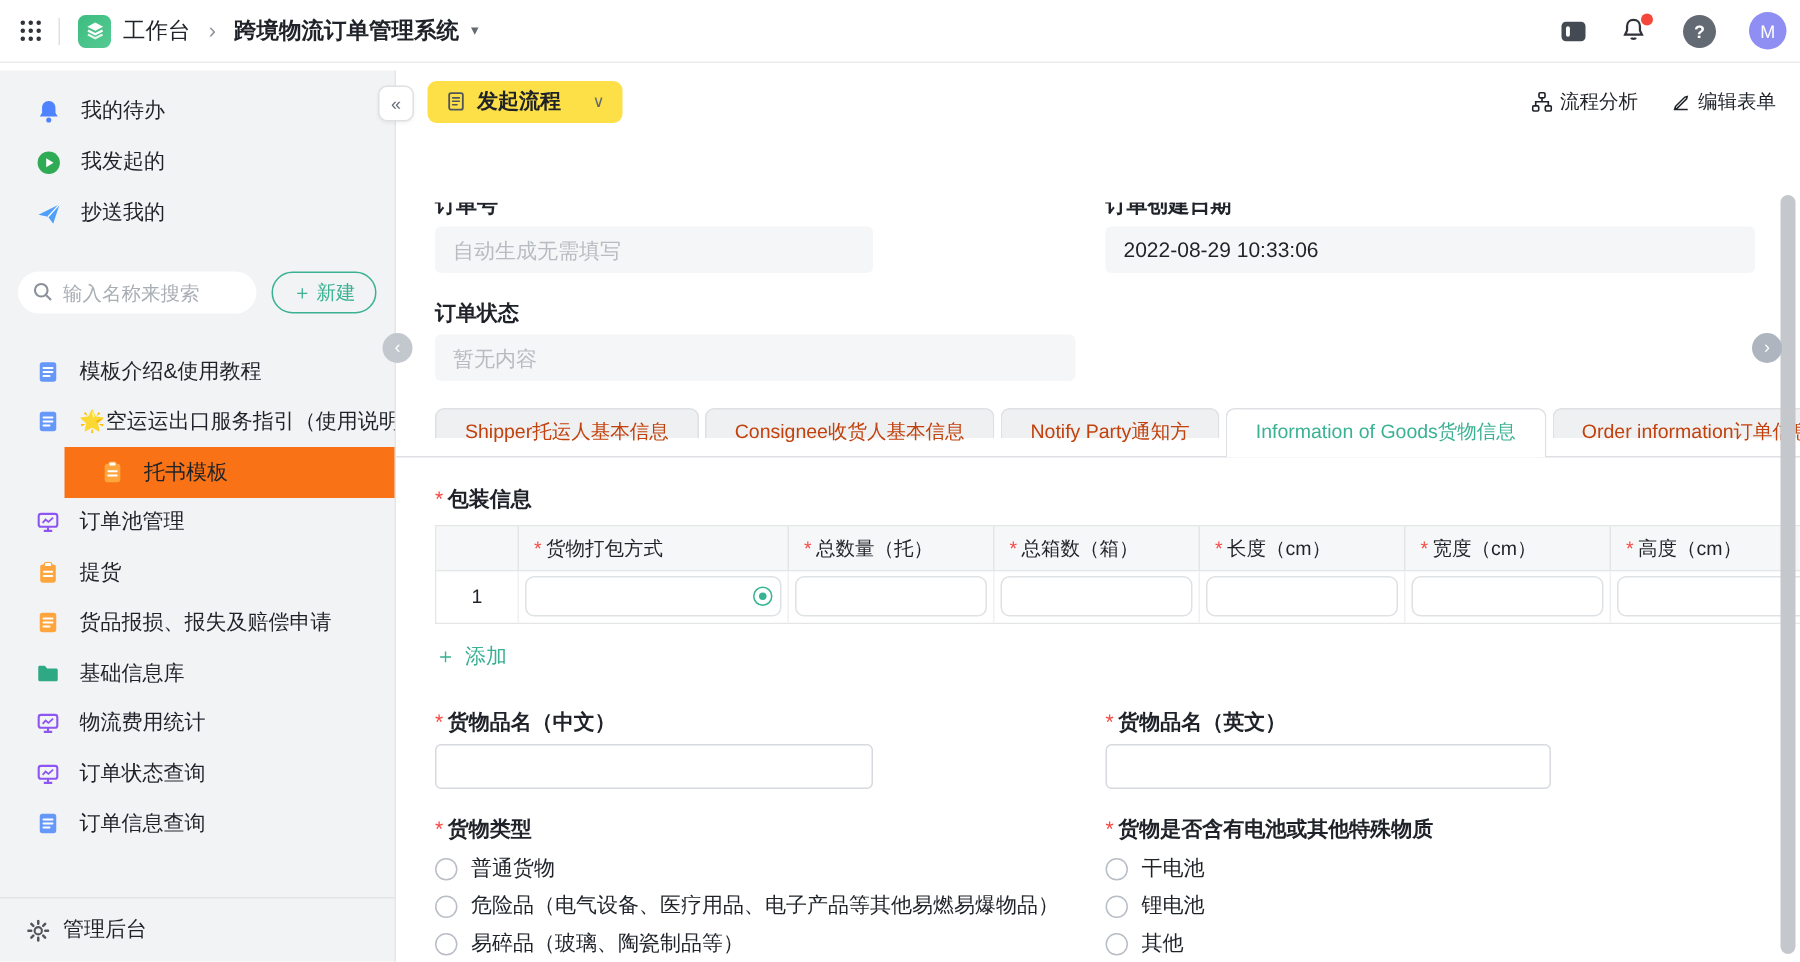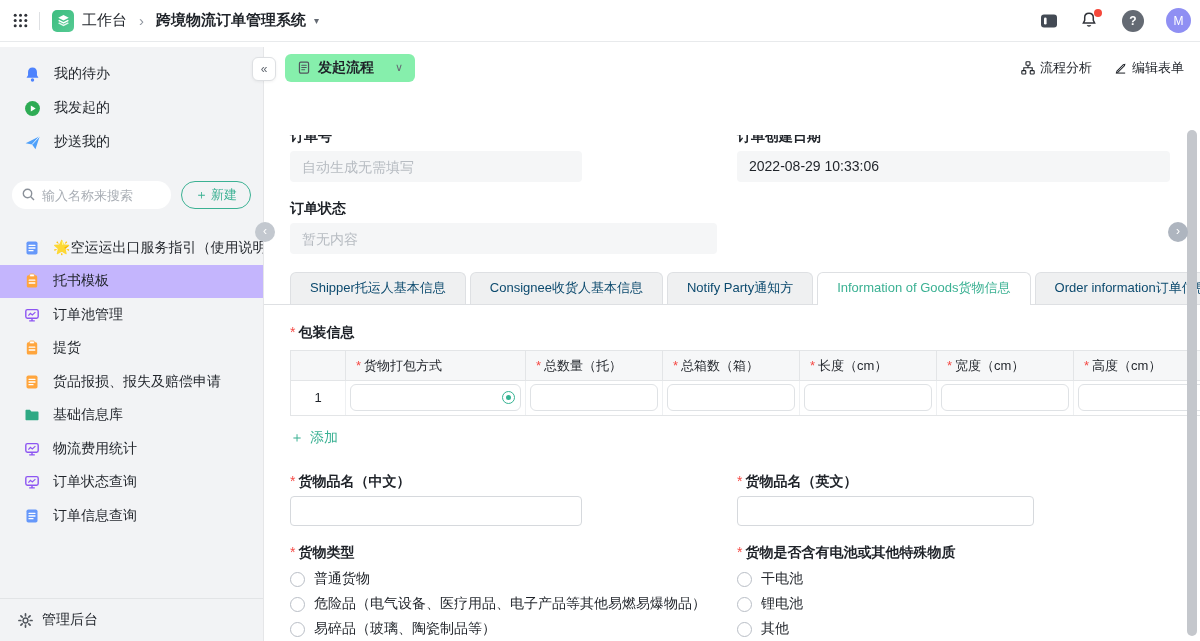--- a/index.html
+++ b/index.html
@@ -27,39 +27,39 @@
 
   
   .sidebar { position:absolute; top:47px; left:0; width:264px; height:594px;
     background:#f2f3f5; border-right:1px solid #e5e6e8; }
   .quick-list { padding-top:10px; }
   .side-item { height:34px; display:flex; align-items:center; padding:0 18px 0 24px; gap:13px;
     font-size:14px; color:#1f2329; cursor:pointer; white-space:nowrap; }
   .menu-list { margin-top:22px; }
   .menu-item { height:33.5px; display:flex; align-items:center; padding:0 10px 0 24px; gap:13px;
     font-size:14px; color:#1f2329; cursor:pointer; white-space:nowrap; overflow:hidden; }
-  .menu-item.selected { background:#c4b5fd; }
+  .menu-item.selected { background:#f97316;margin-left:43px; }
   .search-row { display:flex; align-items:center; margin:22px 12px 0 12px; gap:10px;justify-content:center; }
   .search-box { position:relative; flex:1; }
   .search-box input { width:100%; height:28px; border:none; border-radius:15px; background:#fff;
     padding:0 10px 0 30px; font-size:13px; color:#1f2329; outline:none; }
   .search-box input::placeholder { color:#a9aeb5; }
   .search-ic { position:absolute; left:9px; top:6px; }
   .new-btn { height:28px; padding:0 13px; border:1px solid #3bb193; border-radius:15px; background:transparent;
     color:#3bb193; font-size:13px; display:flex; align-items:center; gap:3px; cursor:pointer; white-space:nowrap; }
   .admin-row { position:absolute; bottom:0; left:0; width:100%; height:43px; border-top:1px solid #e2e4e6;
     display:flex; align-items:center; gap:9px; padding:0 18px; font-size:14px; cursor:pointer; }
 
   
   .main { position:absolute; top:47px; left:264px; width:936px; height:594px; background:#fff; }
   .collapse-btn { position:absolute; left:-12px; top:10px; width:24px; height:24px; background:#fff;
     border:1px solid #dee0e3; border-radius:6px; color:#646a73; font-size:12px; line-height:22px;
     text-align:center; cursor:pointer; z-index:45; box-shadow:0 1px 3px rgba(0,0,0,.06); }
   .toolbar { height:41px; display:flex; align-items:center; padding:0 16px 0 21px; }
-  .initiate-btn { height:28px; background:#86efac; border:none; border-radius:6px; padding:0 12px;
+  .initiate-btn { height:28px; background:#fde047; border:none; border-radius:6px; padding:0 12px;
     display:flex; align-items:center; gap:7px; font-size:14px; font-weight:600; color:#1f2329; cursor:pointer; }
   .initiate-btn .chev { font-weight:400; color:#646a73; font-size:11px; margin-left:14px; }
   .toolbar-right { margin-left:auto; display:flex; align-items:center; gap:22px; }
   .tb-link { display:flex; align-items:center; gap:5px; font-size:13px; color:#1f2329; cursor:pointer; }
 
   .form-area { position:absolute; top:88px; left:0; width:936px; height:553px; overflow:hidden; padding-left:26px; }
   .form-inner { margin-top:-9px; width:960px; }
   .f-label { font-size:14px; font-weight:600; color:#1f2329; height:20px; line-height:20px; margin-bottom:5px; white-space:nowrap; }
   .req::before { content:'*'; color:#f54a45; margin-right:3px; font-weight:400; }
   .row-2col { display:grid; grid-template-columns:447px auto; }
@@ -67,22 +67,22 @@
     font-size:14px; color:#1f2329; outline:none; }
   .gray-input::placeholder { color:#b7bcc2; }
   .ro-box { width:433px; height:31px; background:#f5f6f7; border-radius:4px; line-height:31px;
     padding:0 12px; font-size:14px; color:#1f2329; }
   .status-field { margin-top:16px; }
 
   
   .tabs-wrap { margin-top:18px; position:relative; height:33px; }
   .tabs-wrap::after { content:''; position:absolute; left:-26px; right:-24px; bottom:0; height:1px; background:#dee0e3; }
   .tabs { display:flex; gap:4px; width:max-content; position:relative; }
-  .tab { height:33px; line-height:30px; padding:0 19px; background:#eff0f1; border:1px solid #dee0e3;
-    border-bottom:none; border-radius:6px 6px 0 0; font-size:13px; color:#0c4a6e; white-space:nowrap; cursor:pointer; }
+  .tab { height:20px; line-height:30px; padding:0 19px; background:#eff0f1; border:1px solid #dee0e3;
+    border-bottom:none; border-radius:6px 6px 0 0; font-size:13px; color:#c2410c; white-space:nowrap; cursor:pointer; }
   .tab.active { height:33px; background:#fff; color:#3bb193; z-index:3; position:relative; }
   .tab-arrow { position:absolute; width:20px; height:20px; border-radius:50%; background:#c3c8cf; color:#fff;
     font-size:12px; line-height:19px; text-align:center; cursor:pointer; z-index:40; top:175px; }
   .tab-arrow.left { left:-9px; }
   .tab-arrow.right { right:12px; background:#aeb5bf; }
 
   
   .section-label { margin-top:17px; }
   .pk-table { width:923px; border:1px solid #e3e5e7; margin-top:8px; }
   .pk-head, .pk-row { display:grid; grid-template-columns:55px 180px 137px 137px 137px 137px 140px; }
@@ -215,20 +215,29 @@
   </div>
 
   <div class="menu-list">
     <div class="menu-item">
       <span class="ic">
           <svg width="16" height="16" viewBox="0 0 16 16">
             <rect x="2.5" y="1.5" width="11" height="13" rx="1.8" fill="#6698fa"></rect>
             <path d="M5 5.3h6M5 8h6M5 10.7h4" stroke="#fff" stroke-width="1.3" stroke-linecap="round"></path>
           </svg>
         </span>
+      <span>模板介绍&amp;使用教程</span>
+    </div>
+    <div class="menu-item">
+      <span class="ic">
+          <svg width="16" height="16" viewBox="0 0 16 16">
+            <rect x="2.5" y="1.5" width="11" height="13" rx="1.8" fill="#6698fa"></rect>
+            <path d="M5 5.3h6M5 8h6M5 10.7h4" stroke="#fff" stroke-width="1.3" stroke-linecap="round"></path>
+          </svg>
+        </span>
       <span>🌟空运运出口服务指引（使用说明）</span>
     </div>
     <div class="menu-item selected">
       <span class="ic">
           <svg width="16" height="16" viewBox="0 0 16 16">
             <rect x="2.8" y="2.3" width="10.4" height="12.2" rx="1.6" fill="#ffa53d"></rect>
             <rect x="5.6" y="1" width="4.8" height="2.8" rx="1" fill="#fff" stroke="#ffa53d" stroke-width="0.8"></rect>
             <path d="M5.2 7.2h5.6M5.2 10h5.6" stroke="#fff" stroke-width="1.3" stroke-linecap="round"></path>
           </svg>
         </span>

